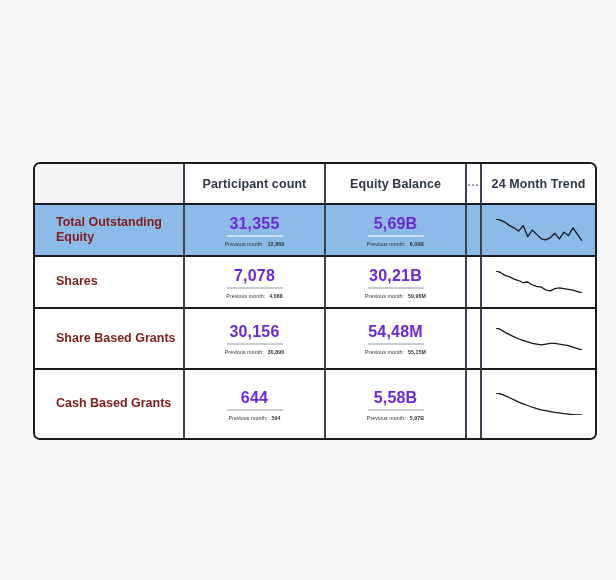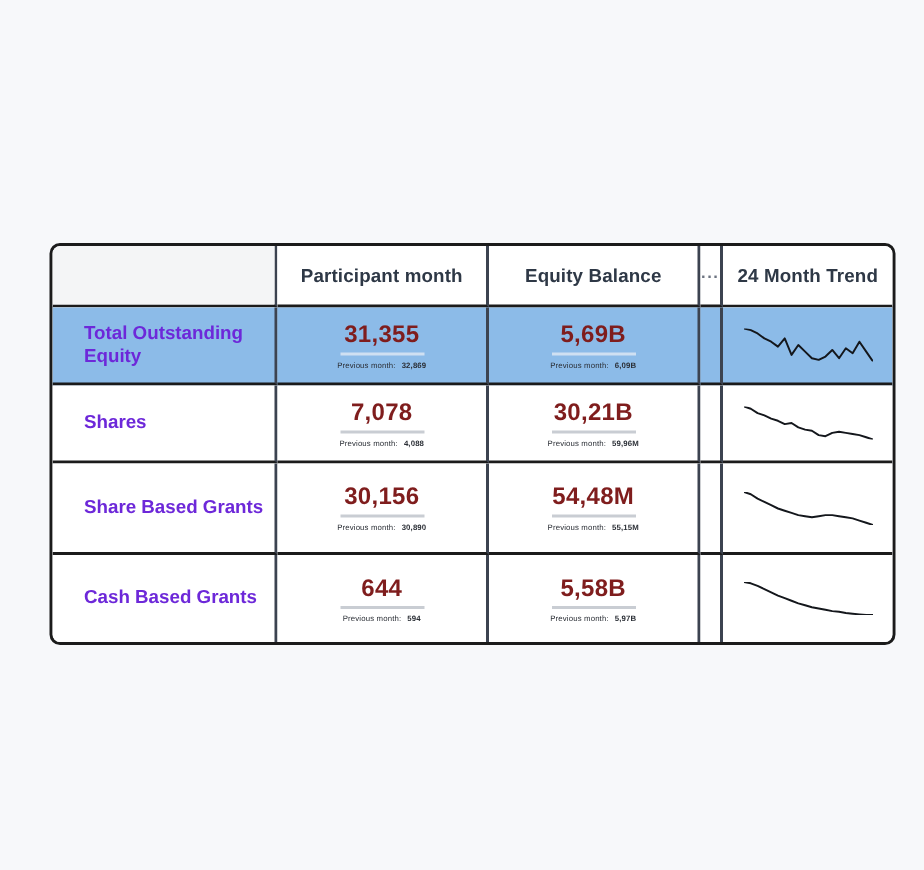--- a/index.html
+++ b/index.html
@@ -86,46 +86,46 @@
 
   tbody tr.row-highlight td { background: #8cbbe8; }
 
   tbody tr.row-highlight td.cell-label { border-bottom-color: #1b1b1b; }
 
   
   tbody tr { height: 54px; }
   tbody tr.r-0 { height: 52px; }
   tbody tr.r-1 { height: 52px; }
   tbody tr.r-2 { height: 61px; }
-  tbody tr.r-3 { height: 58px; }
+  tbody tr.r-3 { height: 68px; }
 
   
   .cell-label {
     padding-left: 21px !important;
   }
   .row-label {
     font-size: 12.5px;
     font-weight: bold;
-    color: #6d28d9;
+    color: #7f1d1d;
     line-height: 15.5px;
     text-align: left;
   }
 
   
   .metric-box {
     display: flex;
     flex-direction: column;
     align-items: center;
     justify-content: center;
     gap: 0px;
   }
   .metric-value {
     font-size: 16px;
     font-weight: bold;
-    color: #7f1d1d;
+    color: #6d28d9;
     letter-spacing: 0.2px;
     line-height: 19px;
   }
   .metric-rule {
     width: 56px;
     height: 2px;
     background: #c9cdd3;
     margin: 2px 0 4px 0;
   }
   .row-highlight .metric-rule { background: #cfe0f2; }
@@ -155,21 +155,21 @@
     <colgroup>
       <col class="c-label">
       <col class="c-metric">
       <col class="c-metric">
       <col class="c-ellipsis">
       <col class="c-trend">
     </colgroup>
     <thead>
       <tr>
         <th class="th-label"></th>
-        <th>Participant month</th>
+        <th>Participant count</th>
         <th>Equity Balance</th>
         <th class="th-ellipsis">...</th>
         <th class="th-trend">24 Month Trend</th>
       </tr>
     </thead>
     <tbody id="table-body">
         <tr class="r-0 row-highlight">
           <td class="cell-label">
             <div class="row-label">Total Outstanding Equity</div>
           </td>

